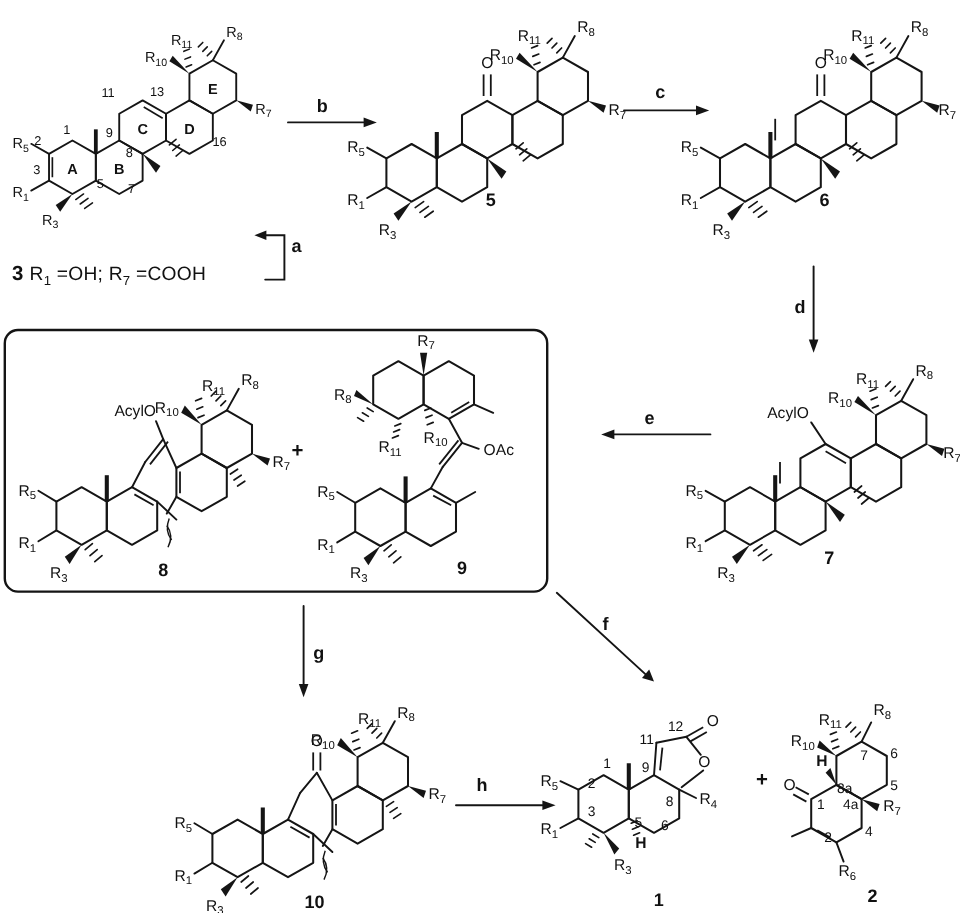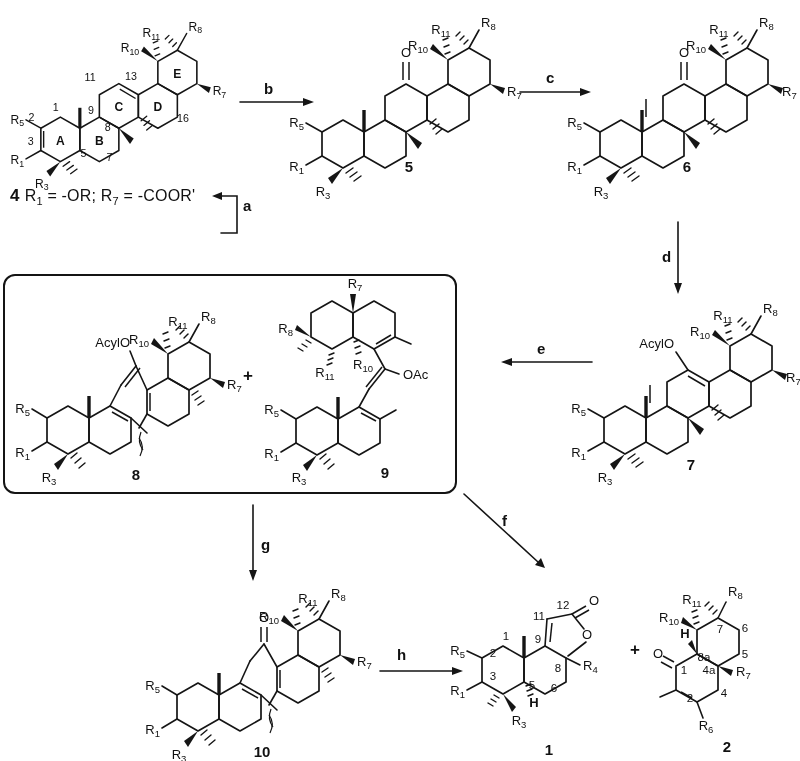--- a/index.html
+++ b/index.html
@@ -124,21 +124,21 @@
     <text class="loc" text-anchor="middle" x="141" y="86">13</text>
     <text class="loc" text-anchor="middle" x="197" y="131">16</text>
     <text class="rletter" text-anchor="middle" x="65" y="156">A</text>
     <text class="rletter" text-anchor="middle" x="107" y="156">B</text>
     <text class="rletter" text-anchor="middle" x="128" y="120">C</text>
     <text class="rletter" text-anchor="middle" x="170" y="120">D</text>
     <text class="rletter" text-anchor="middle" x="191" y="84">E</text>
   </svg>
 
   
-  <div class="cap" style="top:186px"><b>4</b><span>R</span><sub>1</sub><span> = -OR; R</span><sub>7</sub><span> = -COOR'</span></div>
+  <div class="cap" style="top:218px"><b>3</b><span>R</span><sub>1</sub><span> =OH; R</span><sub>7</sub><span> =COOH</span></div>
 
   
   <svg class="struct" style="left:278px;top:-6px" width="252" height="212" viewBox="0 0 252 212">
     <use href="#penta"></use>
     <line class="dbl" x1="125" y1="68" x2="125" y2="86"></line>
       <line class="dbl" x1="131" y1="68" x2="131" y2="86"></line>
     <text class="atom" text-anchor="middle" x="128" y="63">O</text>
     <text text-anchor="end" x="26" y="133"><tspan>R</tspan><tspan class="sub" dy="3">5</tspan></text>
     <text text-anchor="end" x="26" y="177"><tspan>R</tspan><tspan class="sub" dy="3">1</tspan></text>
     <text text-anchor="middle" x="45" y="202"><tspan>R</tspan><tspan class="sub" dy="3">3</tspan></text>

